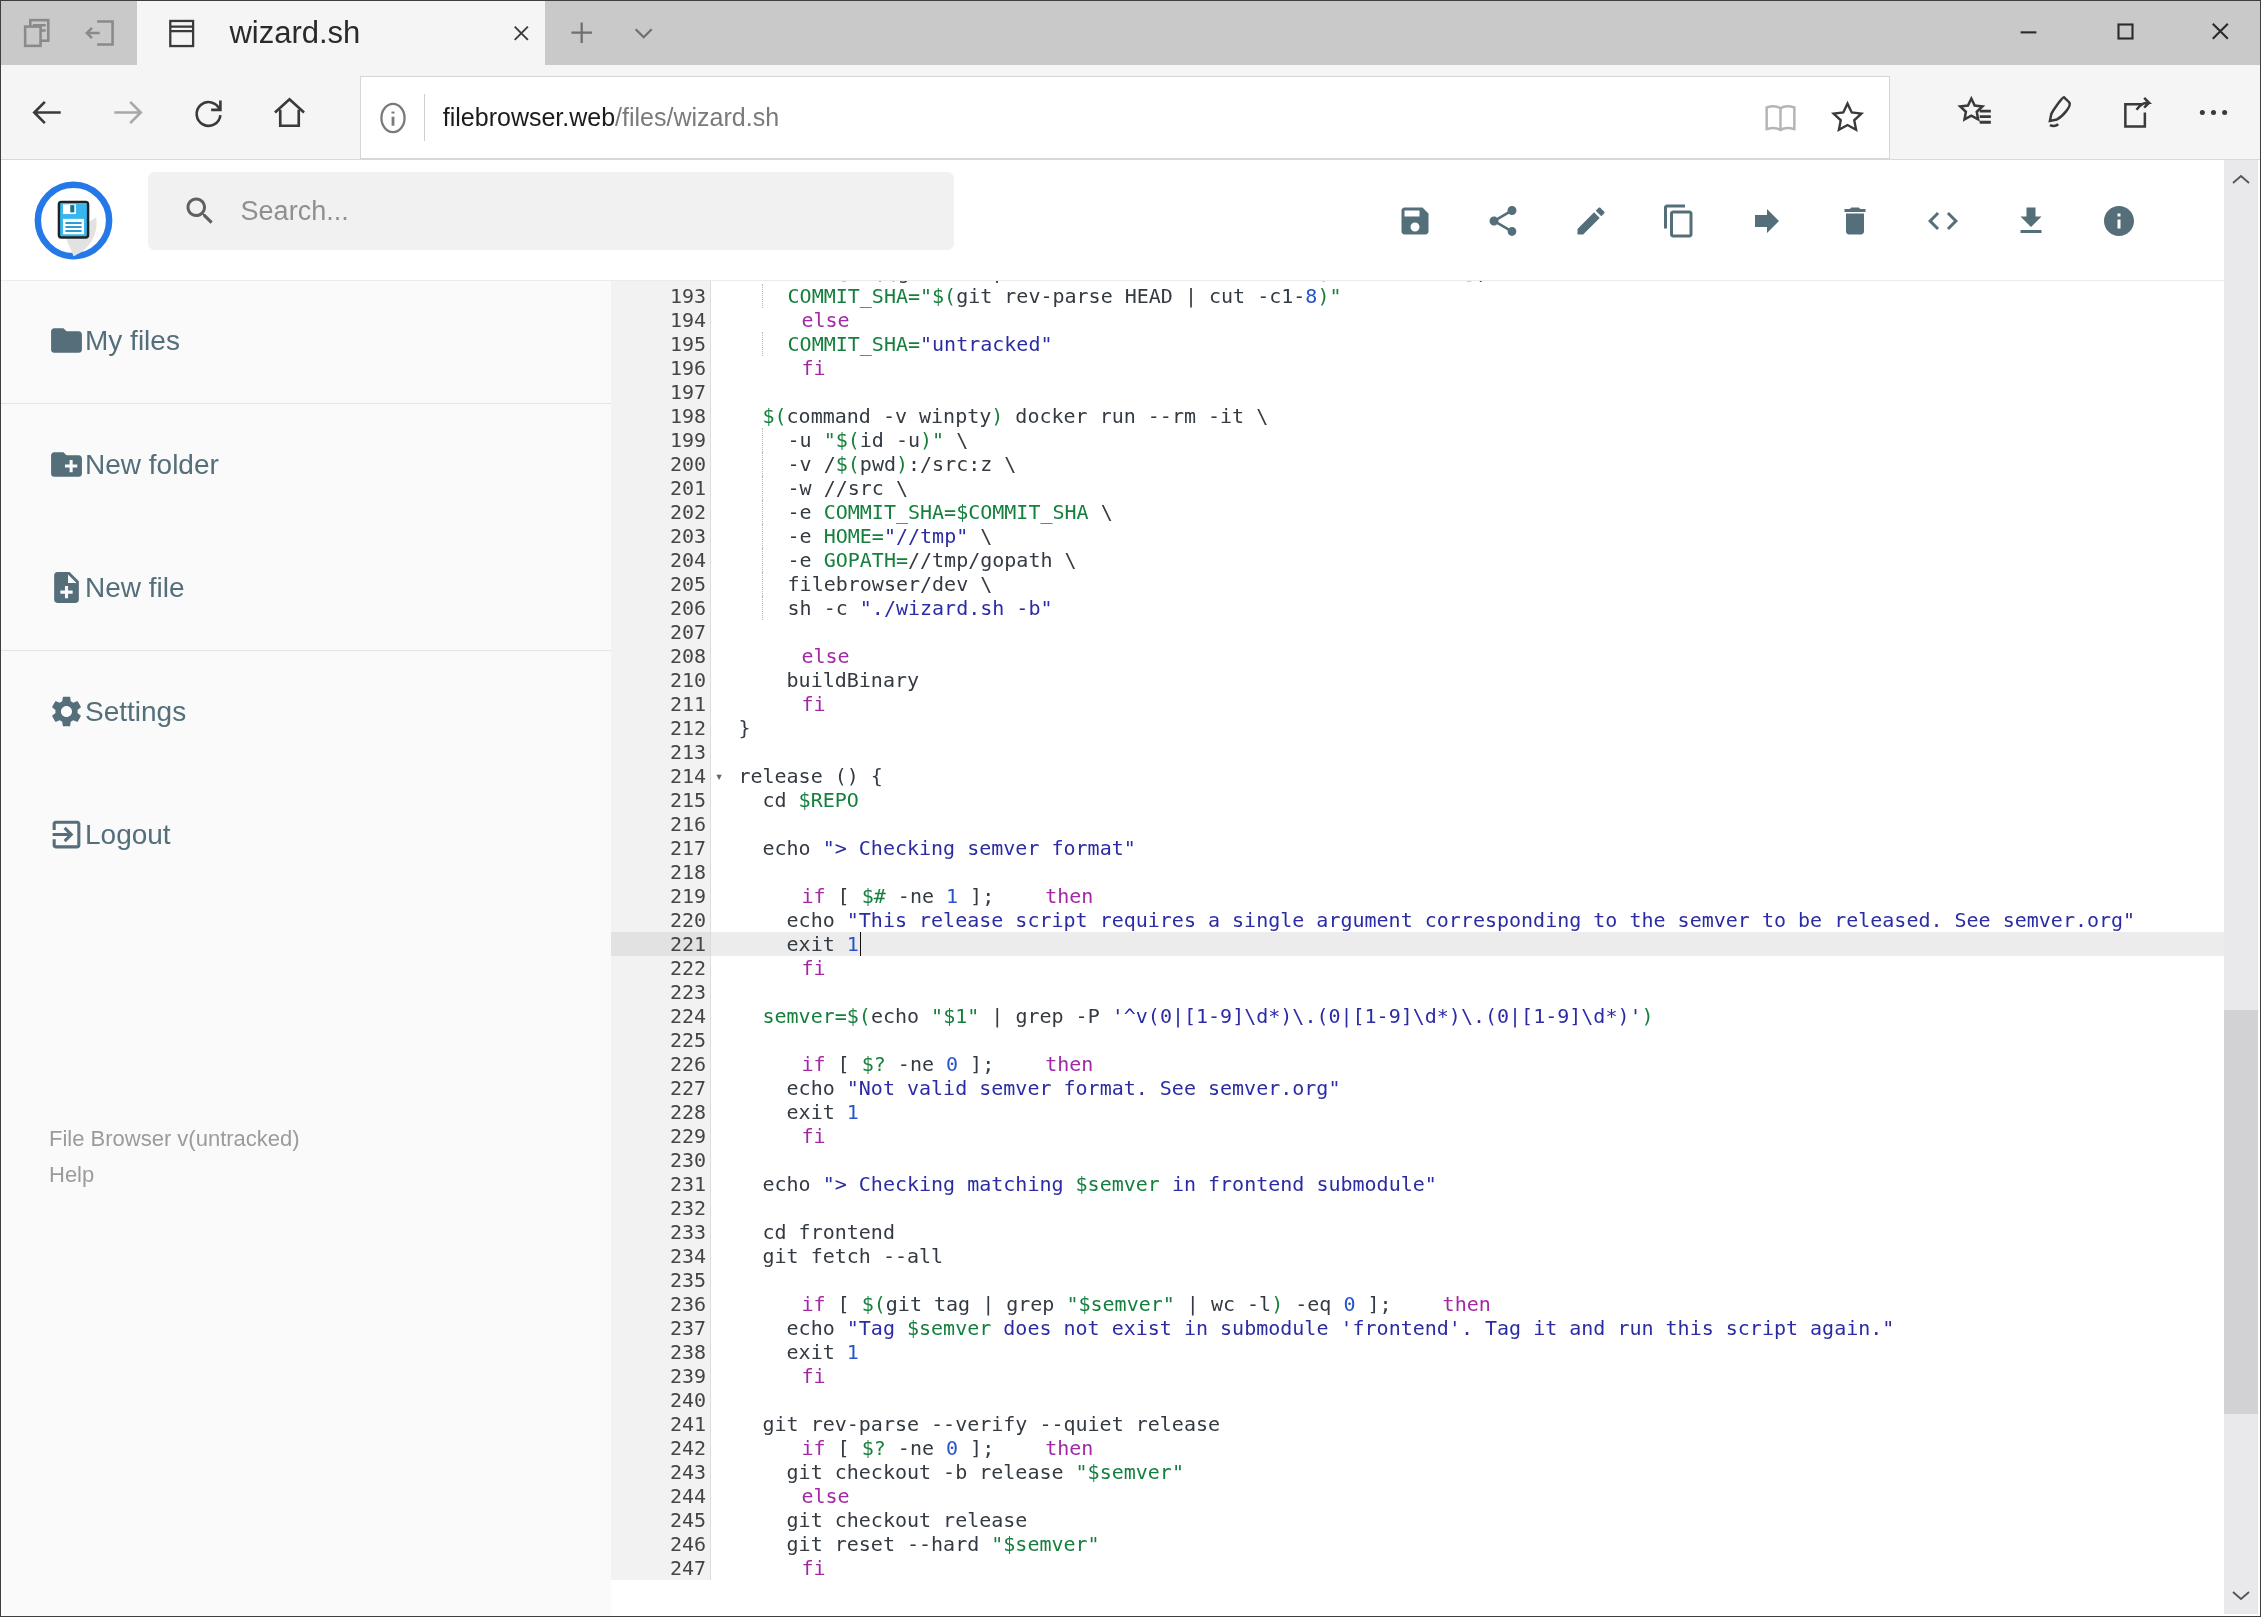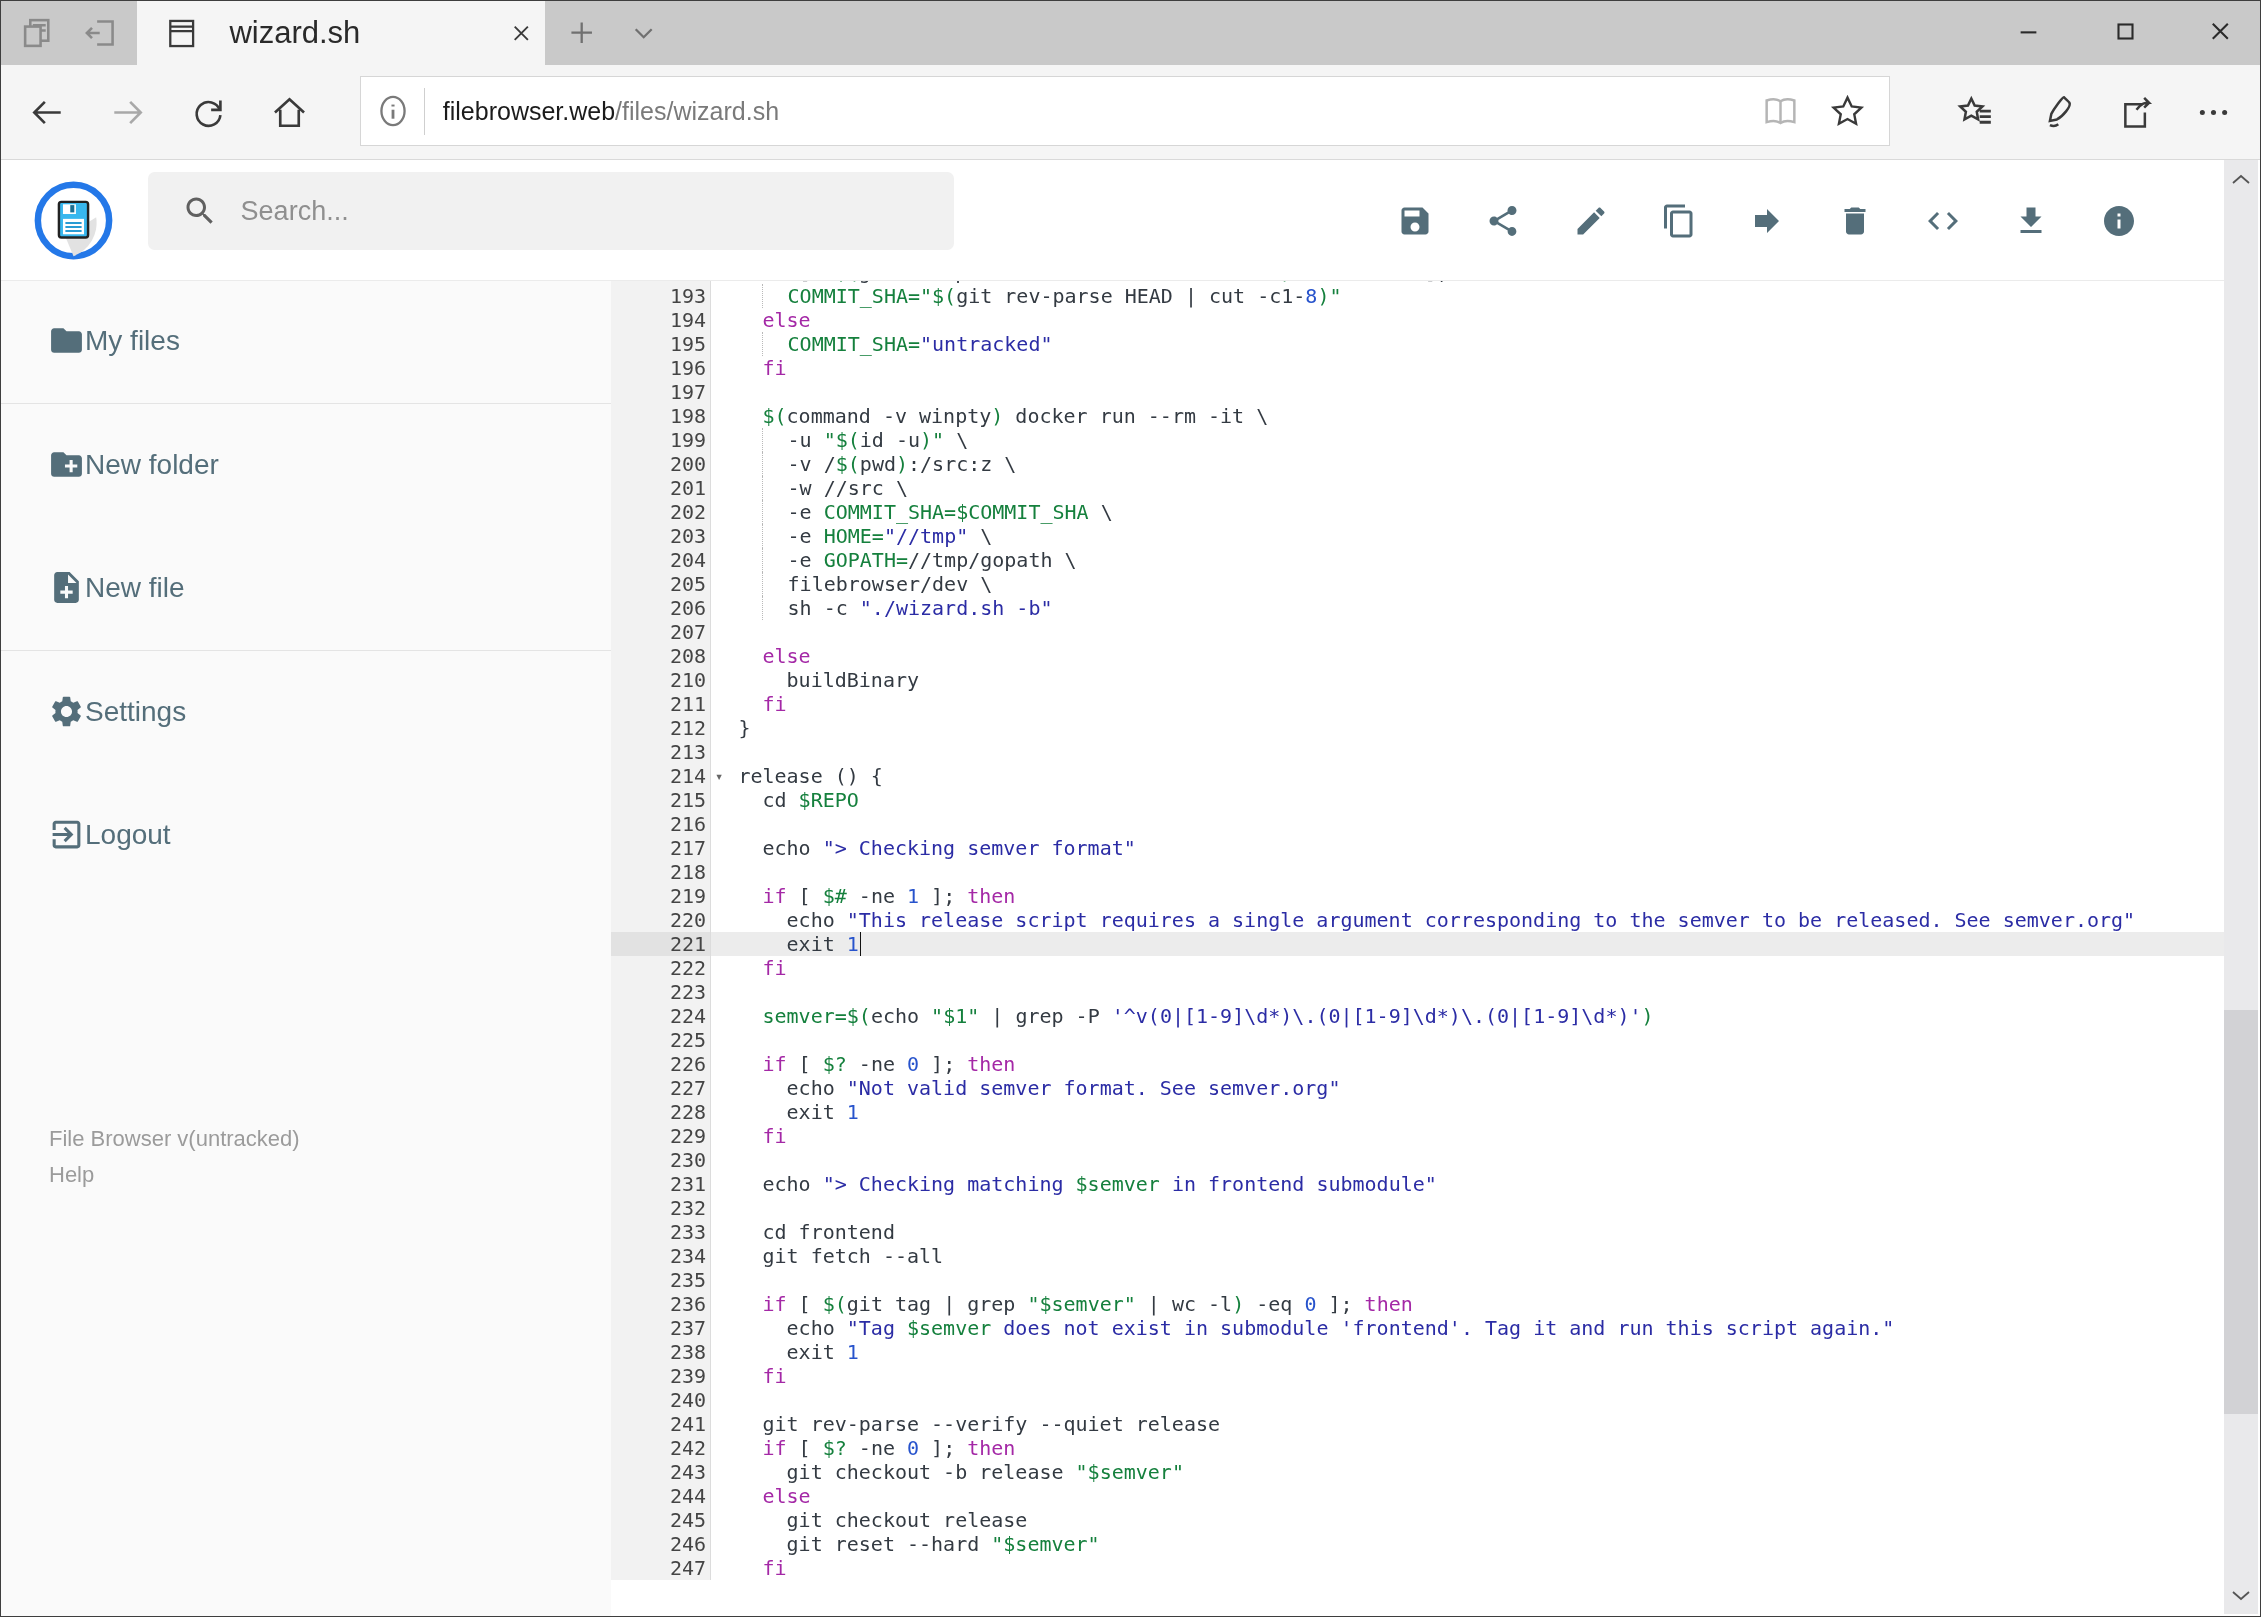--- a/index.html
+++ b/index.html
@@ -14,21 +14,21 @@
   .tab-title { margin-left:34px; font-size:31px; color:#2a2a2a; flex:1; }
   .tab-close { width:48px; height:64px; display:flex; align-items:center; justify-content:center; }
   .newtab-btn { position:absolute; left:554px; top:0; width:53px; height:64px; display:flex; align-items:center; justify-content:center; }
   .tabchev-btn { position:absolute; left:614px; top:0; width:57px; height:64px; display:flex; align-items:center; justify-content:center; }
   .winctl { position:absolute; top:0; width:73px; height:61px; display:flex; align-items:center; justify-content:center; }
   .winctl.min { left:1991px; } .winctl.max { left:2088px; } .winctl.close { left:2183px; }
 
   
   .navbar { position:absolute; left:0; top:64px; width:100%; height:95px; background:#f5f5f5; border-bottom:0.8px solid #d9d9d9; }
   .nav-btn { position:absolute; top:0; width:73px; height:95px; display:flex; align-items:center; justify-content:center; }
-  .urlbox { position:absolute; left:359px; top:11.3px; width:1530px; height:70px; background:#fff; border:0.8px solid #d6d6d6; display:flex; align-items:center; }
+  .urlbox { position:absolute; left:359px; top:11.3px; width:1530px; height:83px; background:#fff; border:0.8px solid #d6d6d6; display:flex; align-items:center; }
   .url-info { width:63px; display:flex; align-items:center; justify-content:center; }
   .url-sep { width:0.8px; height:47px; background:#cfcfcf; }
   .url-text { font-size:25px; margin-left:18px; white-space:nowrap; flex:1; }
   .url-domain { color:#1b1b1b; } .url-path { color:#7a7a7a; }
   .url-right { display:flex; align-items:center; gap:29px; padding-right:22.6px; }
 
   
   .appheader { position:absolute; left:0; top:160px; width:2226px; height:120px; background:#fff; border-bottom:0.8px solid #ebebeb; }
   .searchbox { position:absolute; left:147px; top:11.3px; width:806px; height:78px; background:#f1f1f1; border-radius:6.5px; display:flex; align-items:center; }
   .searchbox svg { margin-left:34px; }
@@ -50,21 +50,21 @@
   .codecol { position:relative; margin-top:-21px; }
   .line { display:flex; height:24px; }
   .ln { position:relative; flex:0 0 100px; background:#f2f2f2; border-right:0.8px solid #dcdcdc;
         font-family:"DejaVu Sans Mono", monospace; font-size:20px; line-height:24px;
         color:#444; text-align:right; padding-right:4px; }
   .lc { flex:1; font-family:"DejaVu Sans Mono", monospace; font-size:20px; line-height:24px;
         white-space:pre; padding-left:27.4px; color:#333a42; }
   .line.active .lc { background:#ececec; }
   .line.active .ln { background:#e2e2e2; }
   .tk-p { color:#333a42; }
-  .tk-k { color:#a428a6; }
+  .tk-k { color:#a428a6;margin-left:39px; }
   .tk-s { color:#2b2ca5; }
   .tk-v { color:#15803d; }
   .tk-n { color:#2753cc; }
   .tk-g { border-left:1.6px dotted #b9b9b9; }
   .caret { border-left:1.6px solid #111; margin-left:0.8px; }
   .fold { position:absolute; right:-18px; top:0; width:18px; color:#666; font-size:13.7px; line-height:24px; text-align:center; z-index:2; }
 
   
   .vscroll { position:absolute; right:1.6px; top:159px; bottom:1.6px; width:34px; background:#e9e9eb; }
   .vs-btn { position:absolute; left:0; width:34px; height:36px; display:flex; align-items:center; justify-content:center; }

